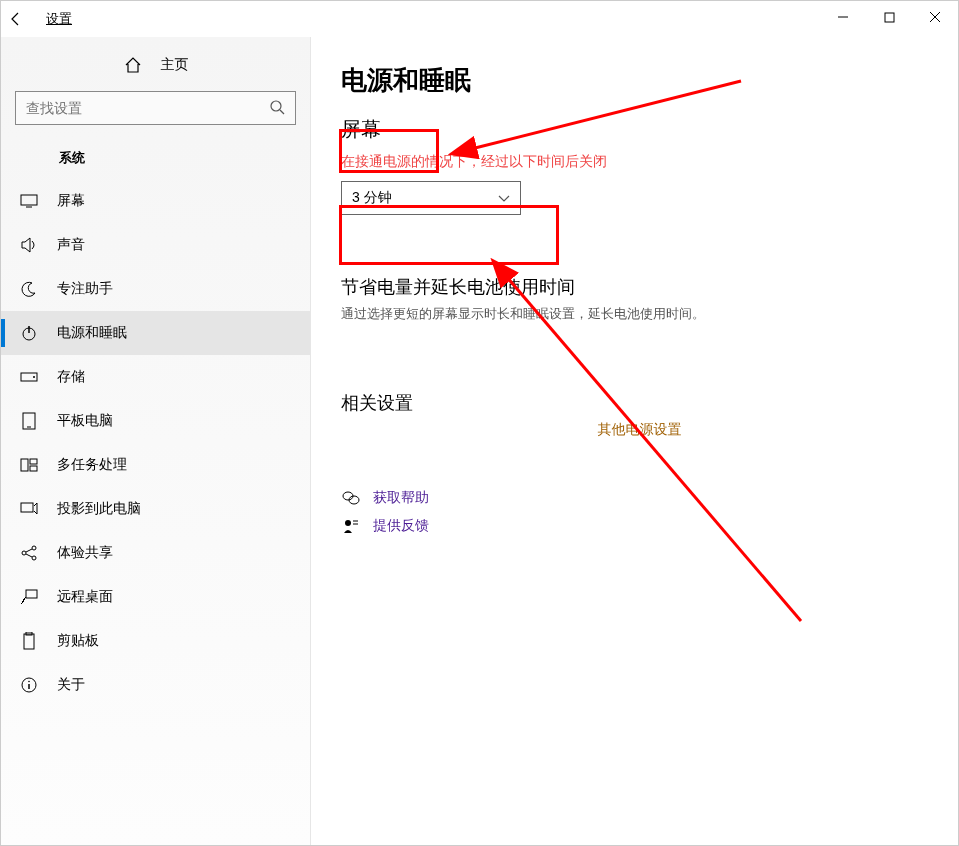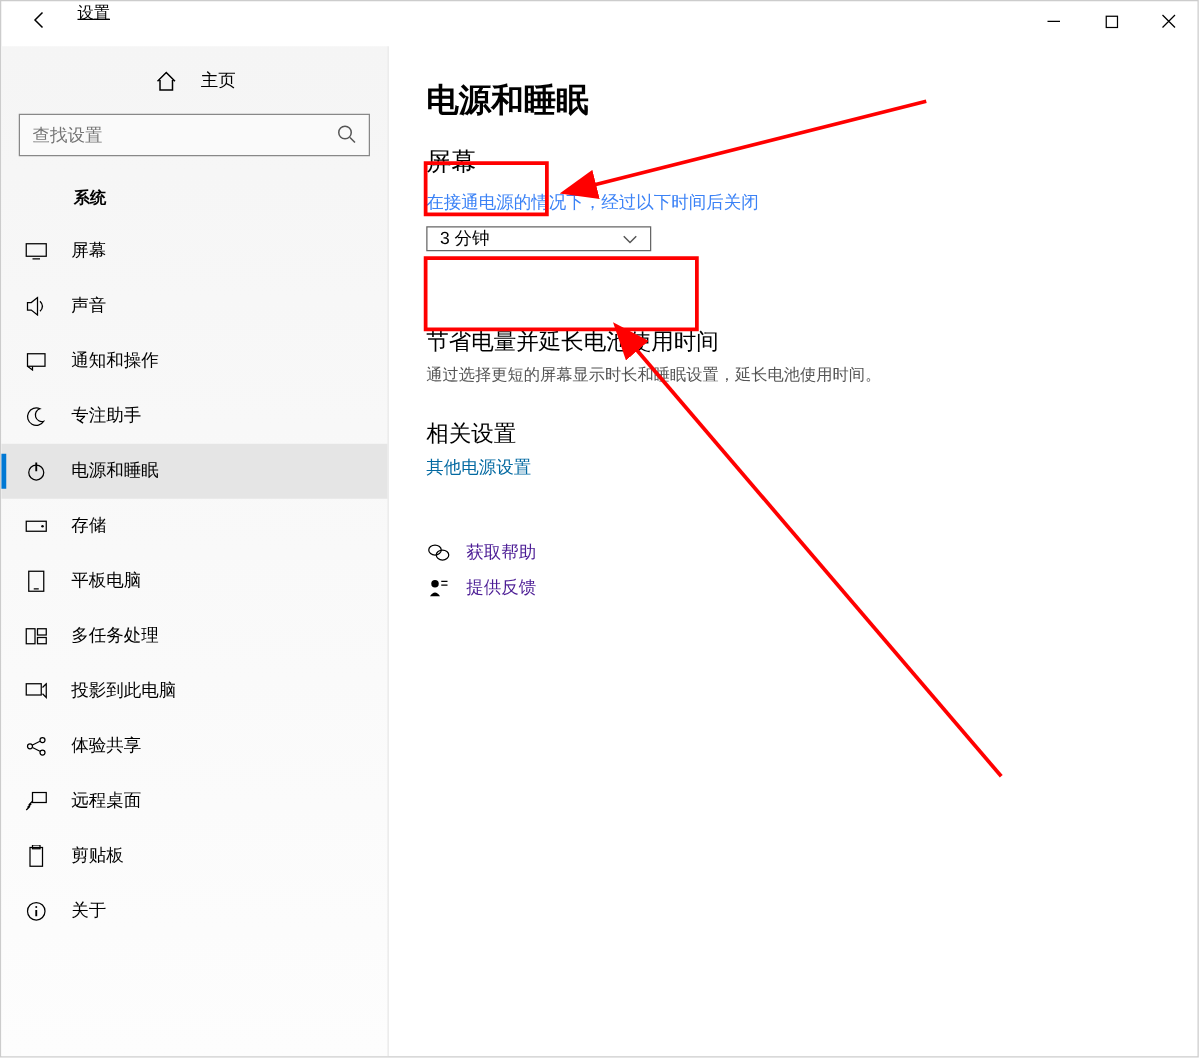--- a/index.html
+++ b/index.html
@@ -11,22 +11,22 @@
     width: 959px;
     height: 846px;
     overflow: hidden;
     position: relative;
     border: 1px solid #ccc;
   }
   
   .titlebar {
     height: 36px;
     display: flex;
-    align-items: flex-start;
-    padding-left: 16px;
+    align-items: center;
+    padding-left: 0;
     position: relative;
     text-decoration: underline;
   }
   .titlebar .back {
     width: 30px; height: 30px;
     display: flex; align-items: center; justify-content: center;
     font-size: 16px;
     cursor: pointer;
   }
   .titlebar .title {
@@ -97,32 +97,32 @@
     content:""; position:absolute; left:0; top:8px; bottom:8px; width:4px; background:#0078d4;
   }
   
   .content {
     flex:1;
     padding: 26px 20px 20px 30px;
     position: relative;
   }
   .content h1 { font-size:26px; font-weight:600; margin-bottom:18px;}
   .content h2 { font-size:20px; font-weight:500; margin-top:6px; margin-bottom:10px;}
-  .desc { font-size:14px; color:#3b82f6; margin-bottom:10px;}
+  .desc { font-size:14px; color:#ef4444; margin-bottom:10px;}
   .dropdown {
-    width:180px; height:20px;
+    width:180px; height:34px;
     border:1px solid #666;
     display:flex; align-items:center; justify-content:space-between;
     padding:0 10px;
     cursor:pointer;
     font-size:14px;
   }
   .content h3 { font-size:18px; font-weight:400; margin-top:60px; margin-bottom:6px;}
   .muted { color:#555; font-size:13px; margin-bottom:8px;}
-  .link { color:#0369a1; font-size:14px; cursor:pointer; display:block; margin-top:4px;}
+  .link { color:#a16207; font-size:14px; cursor:pointer; display:block; margin-top:4px;text-align:center;}
   .feedback-row { display:flex; align-items:center; margin-top:10px;}
   .feedback-row .ficon{ width:20px; margin-right:12px; color:#333; display:flex;align-items:center;justify-content:center;}
   .feedback-row .flabel{ color:#4c1d95; cursor:pointer;}
   
   .annot-box{ position:absolute; border:3px solid red; pointer-events:none;}
   .annot-box.b1{ left:338px; top:128px; width:100px; height:44px;}
   .annot-box.b2{ left:338px; top:204px; width:220px; height:60px;}
   svg.annot{ position:absolute; left:0; top:0; width:100%; height:100%; pointer-events:none;}
 </style>
 </head>
@@ -190,29 +190,20 @@
         <span class="icon">
           <svg width="18" height="16" viewBox="0 0 18 16">
               <path d="M2 5 H5 L10 1 V15 L5 11 H2 Z" fill="none" stroke="#000"></path>
               <path d="M12 4 Q16 8 12 12" fill="none" stroke="#000"></path>
             </svg>
         </span>
         <span>声音</span>
       </li>
       <li>
         <span class="icon">
-          <svg width="18" height="16" viewBox="0 0 18 16">
-              <rect x="2" y="2" width="14" height="10" fill="none" stroke="#000"></rect>
-              <path d="M2 12 L6 15 L6 12" fill="none" stroke="#000"></path>
-            </svg>
-        </span>
-        <span>通知和操作</span>
-      </li>
-      <li>
-        <span class="icon">
           <svg width="16" height="16" viewBox="0 0 16 16">
               <path d="M11 2 A7 7 0 1 0 14 12 A5 5 0 0 1 11 2 Z" fill="none" stroke="#000"></path>
             </svg>
         </span>
         <span>专注助手</span>
       </li>
       <li class="active">
         <span class="icon">
           <svg width="16" height="16" viewBox="0 0 16 16">
               <circle cx="8" cy="9" r="6" fill="none" stroke="#000"></circle>
@@ -310,21 +301,21 @@
       <span>
         <svg width="12" height="8" viewBox="0 0 12 8">
             <path d="M1 1 L6 6 L11 1" fill="none" stroke="#555" stroke-width="1.2"></path>
           </svg>
       </span>
     </div>
 
     <h3>节省电量并延长电池使用时间</h3>
     <div class="muted">通过选择更短的屏幕显示时长和睡眠设置，延长电池使用时间。</div>
 
-    <h3 style="margin-top:26px;">相关设置</h3>
+    <h3 style="margin-top:68px;">相关设置</h3>
     <span class="link">其他电源设置</span>
 
     <div style="height:40px;"></div>
     <div class="feedback-row">
       <span class="ficon">
         <svg width="18" height="16" viewBox="0 0 18 16">
             <ellipse cx="6" cy="6" rx="5" ry="4" fill="none" stroke="#000"></ellipse>
             <ellipse cx="12" cy="10" rx="5" ry="4" fill="none" stroke="#000"></ellipse>
           </svg>
       </span>

